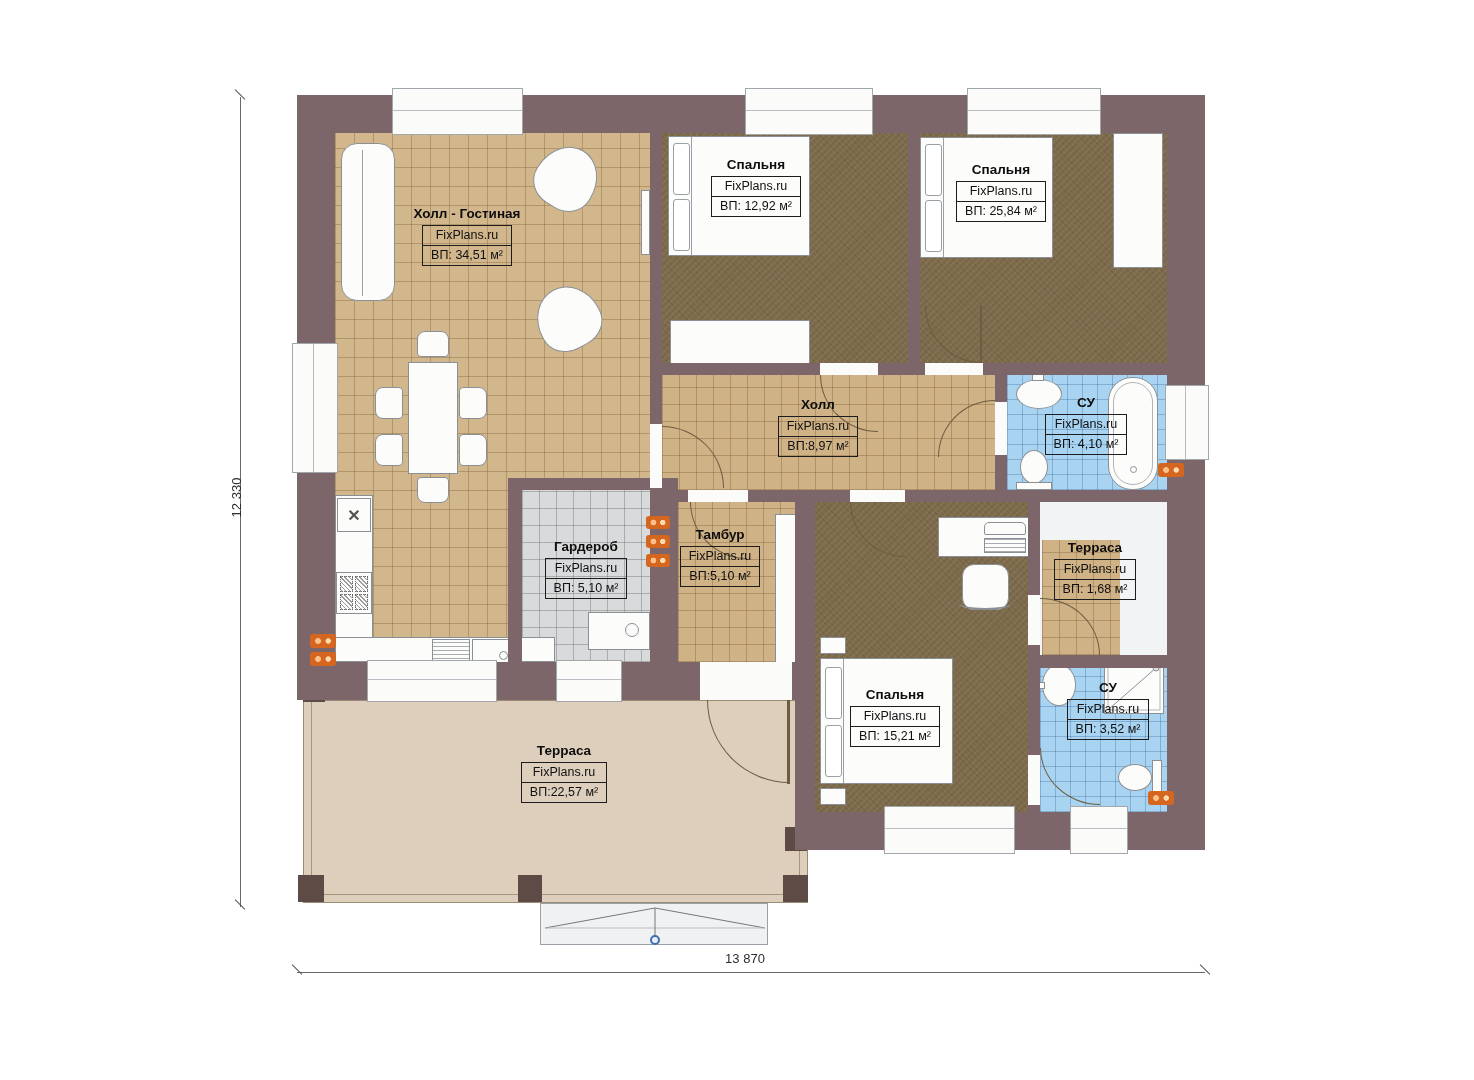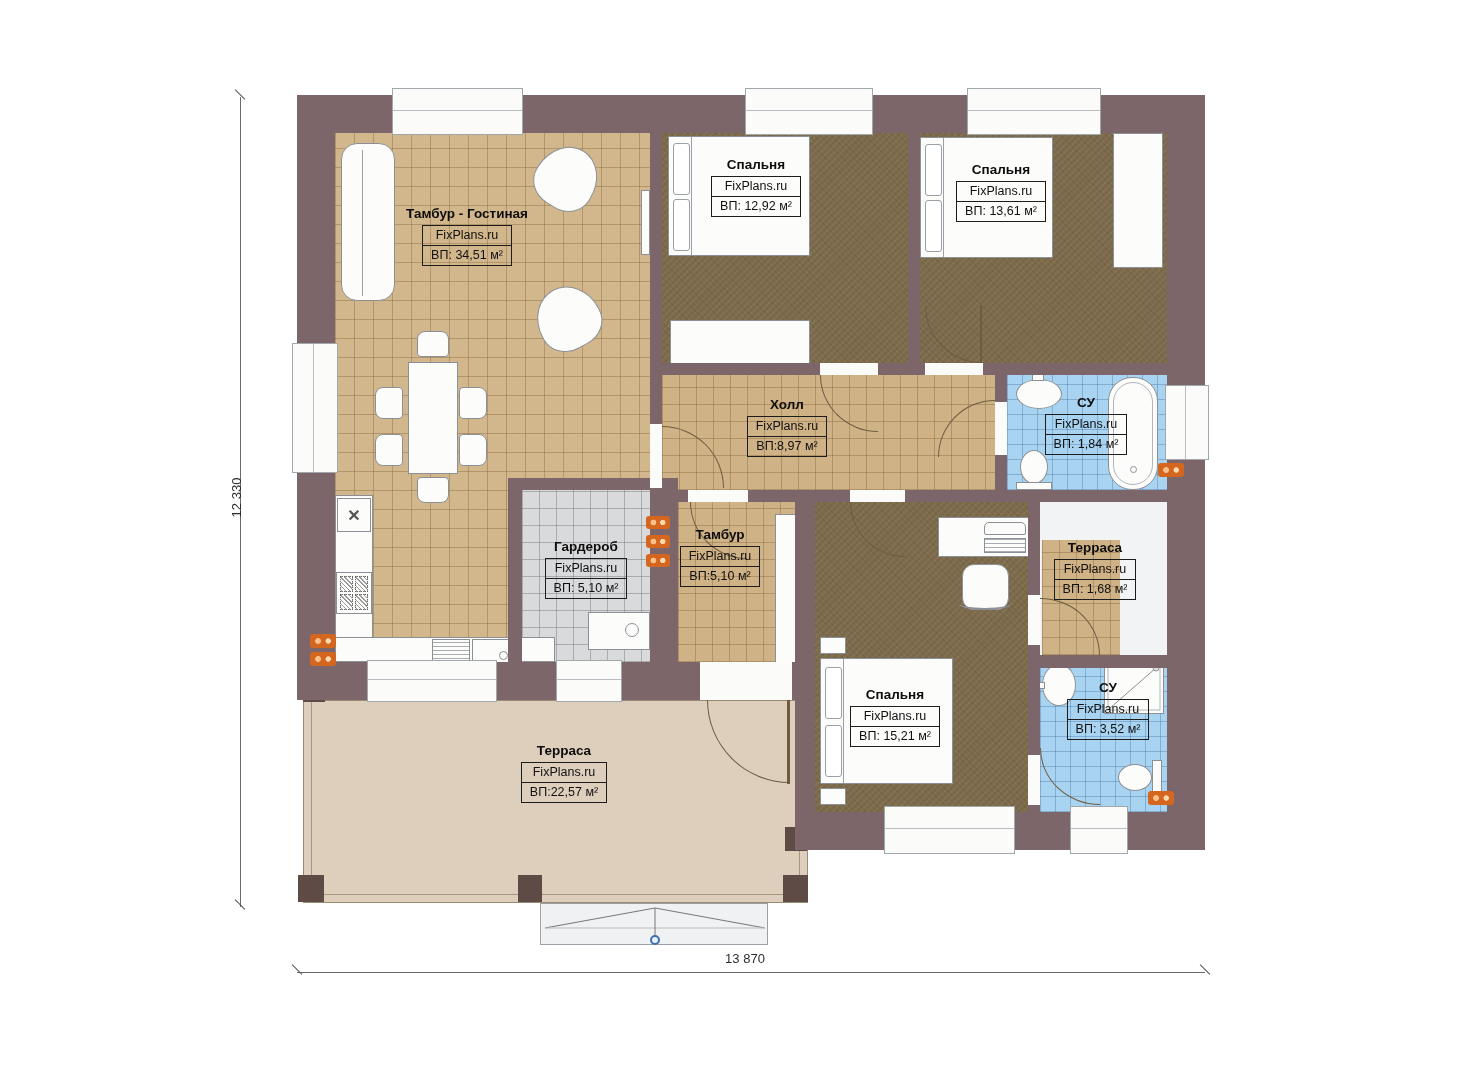--- a/index.html
+++ b/index.html
@@ -234,52 +234,52 @@
 
   <div class="ab rad z4" style="left:310px;top:634px;width:26px;height:14px;"></div>
   <div class="ab rad z4" style="left:310px;top:652px;width:26px;height:14px;"></div>
   <div class="ab rad z4" style="left:646px;top:516px;width:24px;height:13px;"></div>
   <div class="ab rad z4" style="left:646px;top:535px;width:24px;height:13px;"></div>
   <div class="ab rad z4" style="left:646px;top:554px;width:24px;height:13px;"></div>
   <div class="ab rad z4" style="left:1158px;top:463px;width:26px;height:14px;"></div>
   <div class="ab rad z4" style="left:1148px;top:791px;width:26px;height:14px;"></div>
 
   <div class="lbl" style="left:387px;top:207px;width:160px;">
-    <div class="nm">Тамбур - Гостиная</div>
+    <div class="nm">Холл - Гостиная</div>
     <div class="bx">
       <div class="a1">FixPlans.ru</div>
       <div class="a2">ВП: 34,51 м²</div>
     </div>
   </div>
   <div class="lbl" style="left:697px;top:158px;width:118px;">
     <div class="nm">Спальня</div>
     <div class="bx">
       <div class="a1">FixPlans.ru</div>
       <div class="a2">ВП: 12,92 м²</div>
     </div>
   </div>
   <div class="lbl" style="left:942px;top:163px;width:118px;">
     <div class="nm">Спальня</div>
     <div class="bx">
       <div class="a1">FixPlans.ru</div>
-      <div class="a2">ВП: 13,61 м²</div>
-    </div>
-  </div>
-  <div class="lbl" style="left:728px;top:398px;width:118px;">
+      <div class="a2">ВП: 25,84 м²</div>
+    </div>
+  </div>
+  <div class="lbl" style="left:759px;top:398px;width:118px;">
     <div class="nm">Холл</div>
     <div class="bx">
       <div class="a1">FixPlans.ru</div>
       <div class="a2">ВП:8,97 м²</div>
     </div>
   </div>
   <div class="lbl" style="left:1032px;top:396px;width:108px;">
     <div class="nm">СУ</div>
     <div class="bx">
       <div class="a1">FixPlans.ru</div>
-      <div class="a2">ВП: 1,84 м²</div>
+      <div class="a2">ВП: 4,10 м²</div>
     </div>
   </div>
   <div class="lbl" style="left:530px;top:540px;width:112px;">
     <div class="nm">Гардероб</div>
     <div class="bx">
       <div class="a1">FixPlans.ru</div>
       <div class="a2">ВП: 5,10 м²</div>
     </div>
   </div>
   <div class="lbl" style="left:666px;top:528px;width:108px;">

